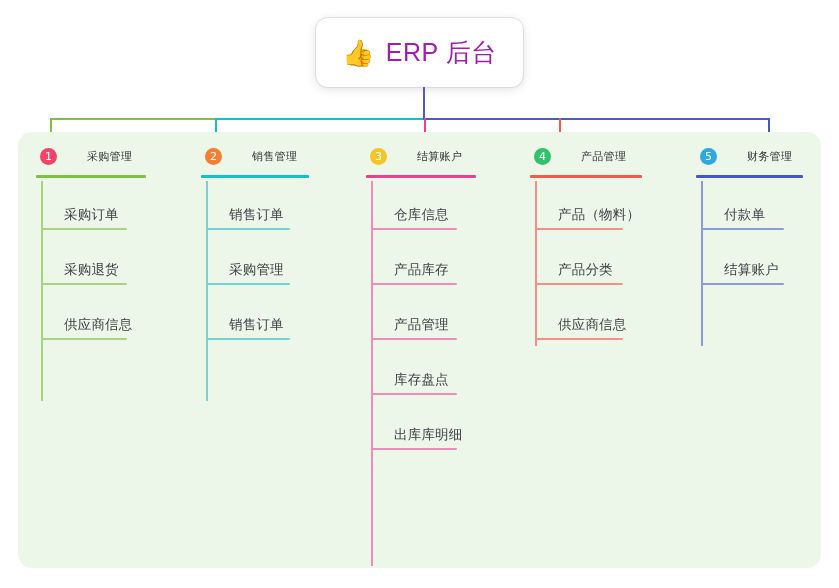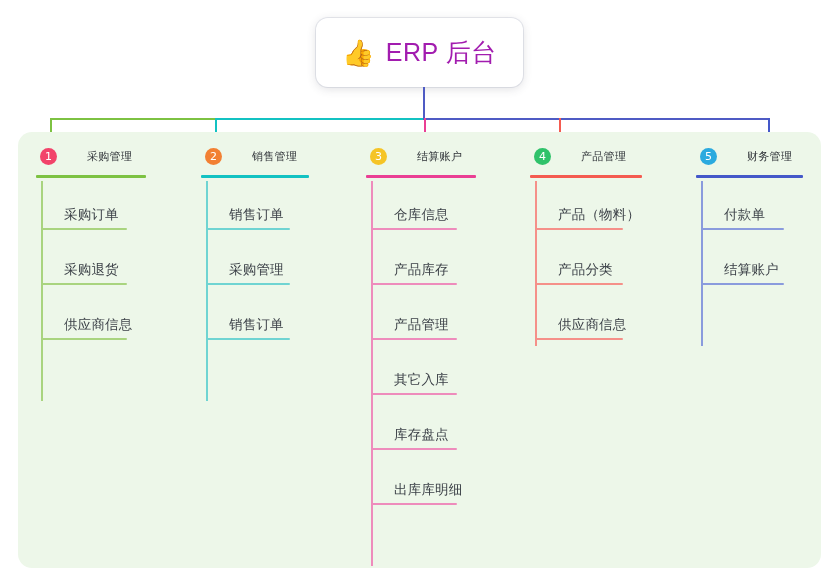--- a/index.html
+++ b/index.html
@@ -217,24 +217,20 @@
         </div>
         <div class="item">
           <span class="item-label">产品库存</span>
           <div class="item-rule" style="background: rgb(238, 140, 188); width: 86px;"></div>
         </div>
         <div class="item">
           <span class="item-label">产品管理</span>
           <div class="item-rule" style="background: rgb(238, 140, 188); width: 86px;"></div>
         </div>
         <div class="item">
-          <span class="item-label">其它入库</span>
-          <div class="item-rule" style="background: rgb(238, 140, 188); width: 86px;"></div>
-        </div>
-        <div class="item">
           <span class="item-label">库存盘点</span>
           <div class="item-rule" style="background: rgb(238, 140, 188); width: 86px;"></div>
         </div>
         <div class="item">
           <span class="item-label">出库库明细</span>
           <div class="item-rule" style="background: rgb(238, 140, 188); width: 86px;"></div>
         </div>
       </div>
     </div>
     <div class="column" style="left: 530px; width: 113px;">

